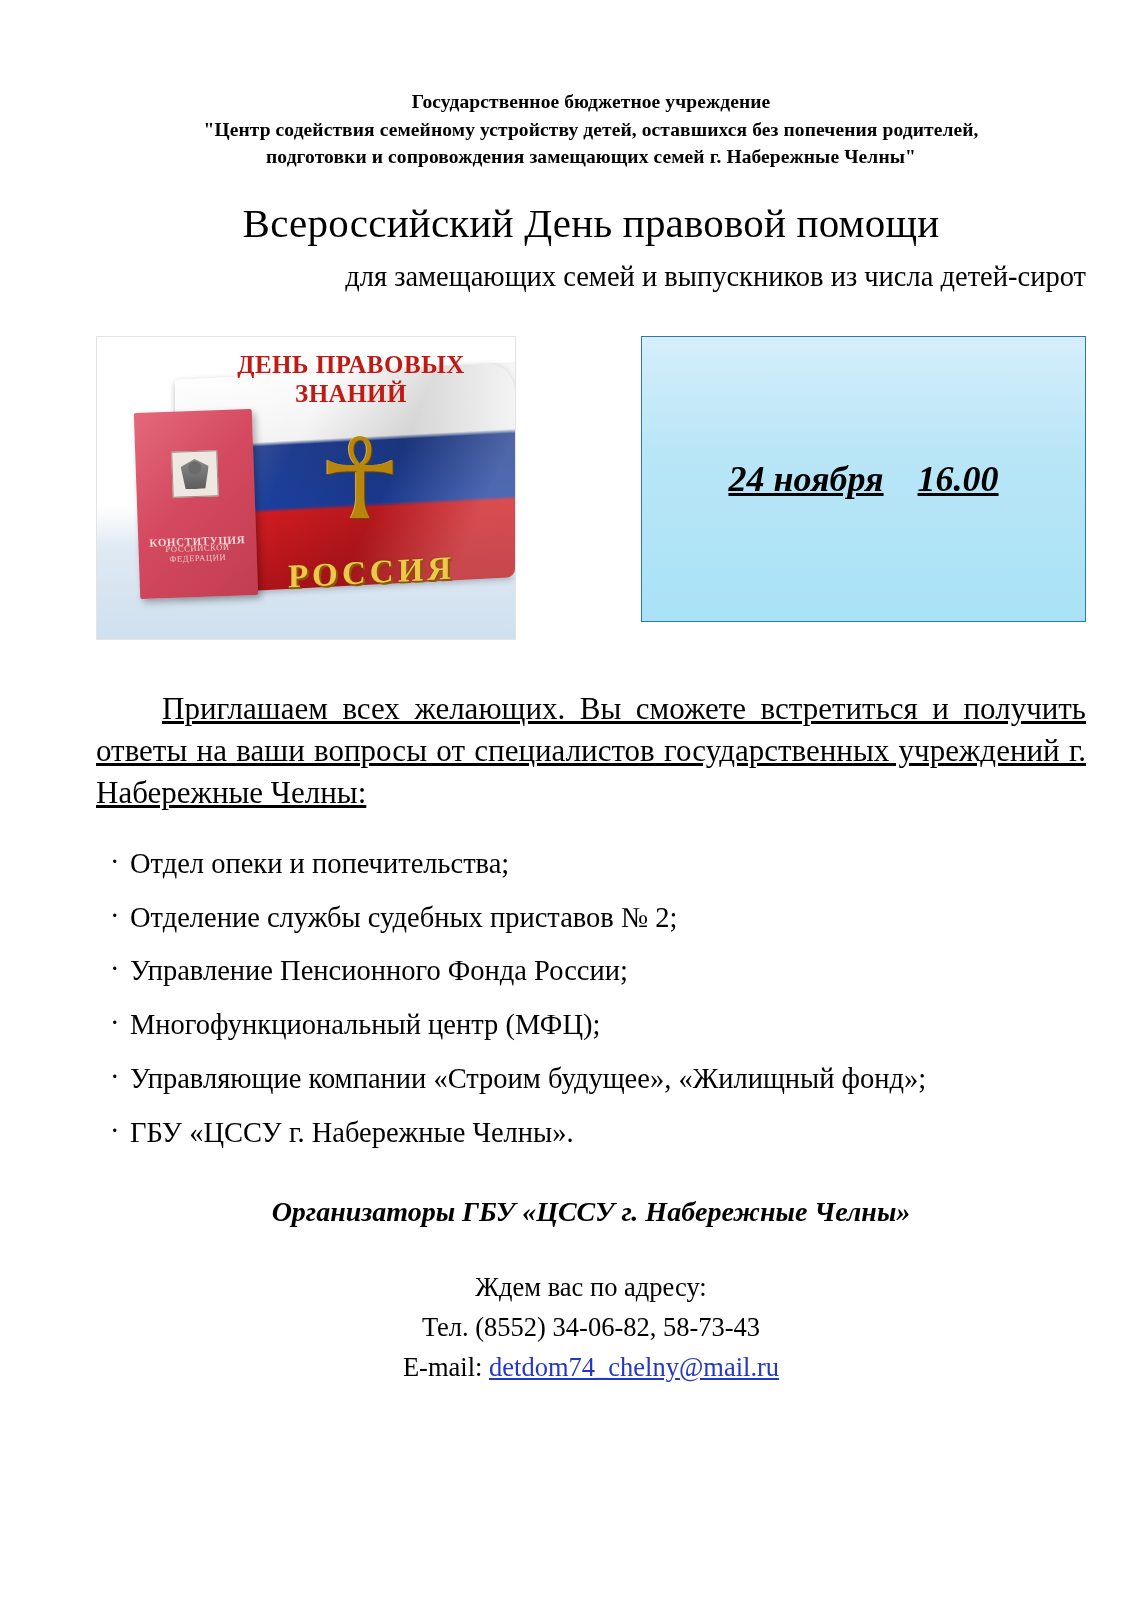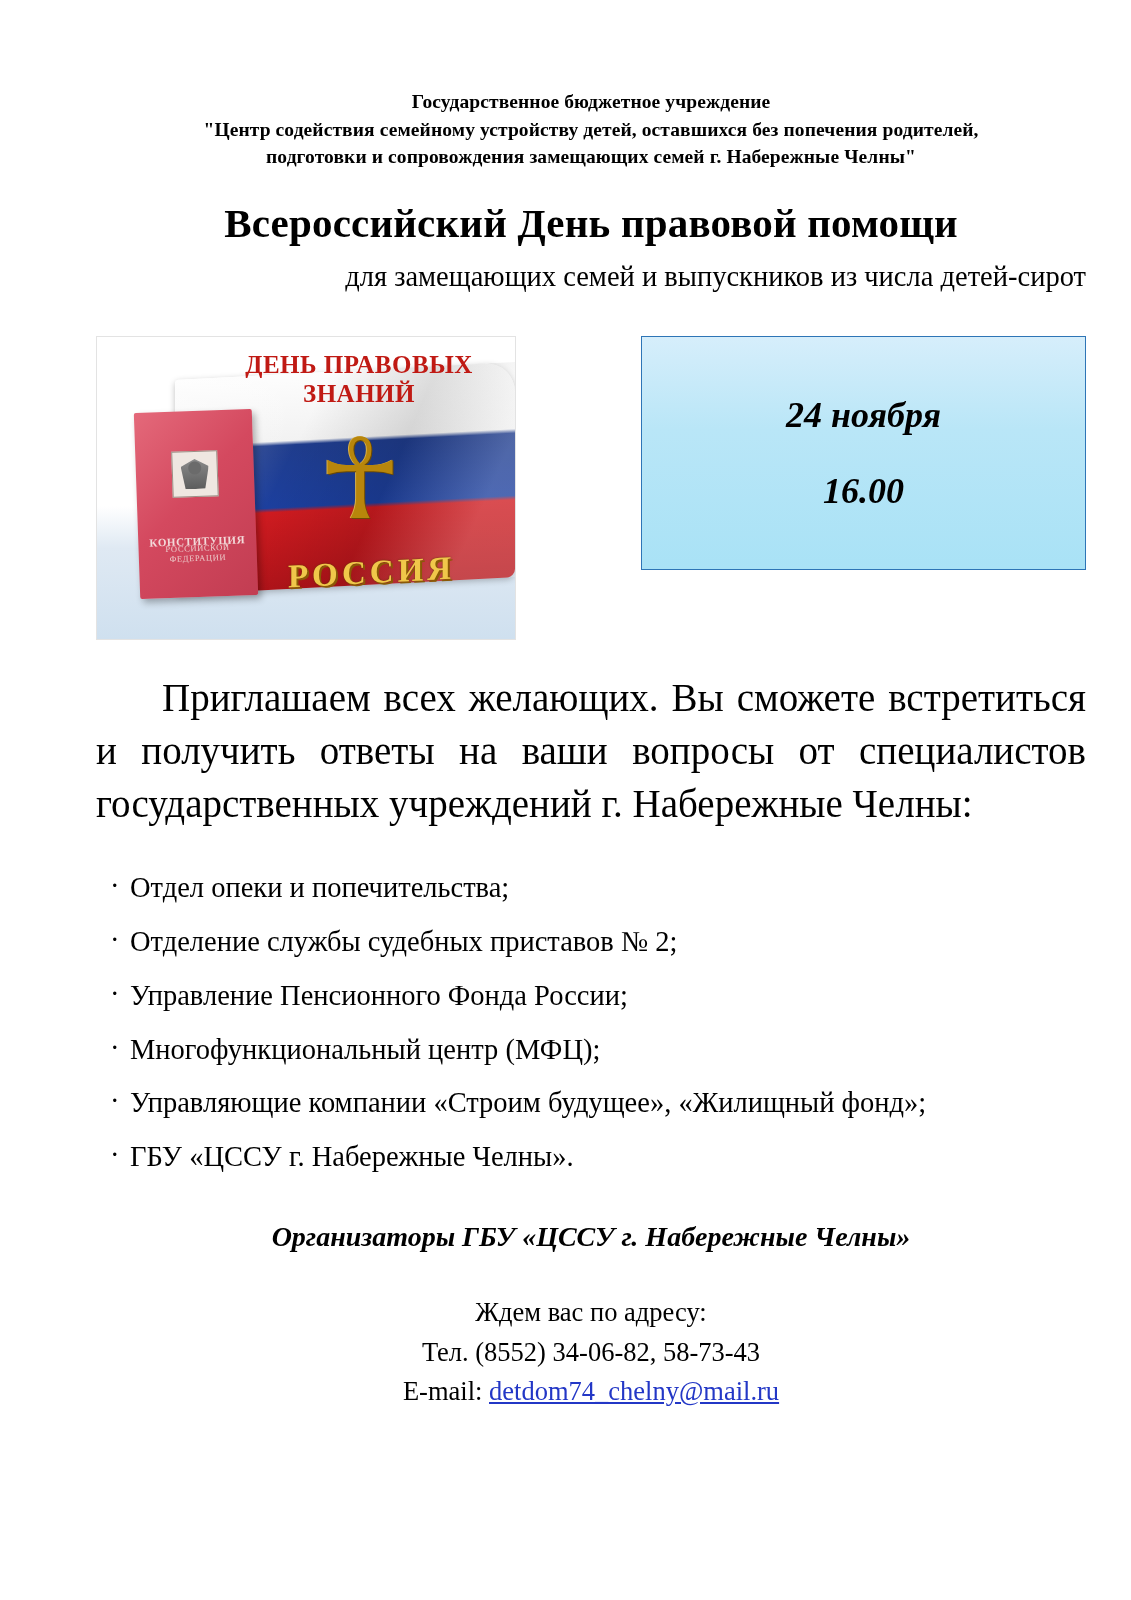--- a/index.html
+++ b/index.html
@@ -28,21 +28,21 @@
     text-align: center;
     font-weight: bold;
     font-size: 19.5px;
     line-height: 1.42;
     letter-spacing: 0.1px;
   }
   .org-header div { white-space: nowrap; }
 
   .main-title {
     text-align: center;
-    font-weight: bold;
+    font-weight: normal;
     font-size: 41px;
     line-height: 1.2;
     margin-top: 28px;
     letter-spacing: 0.2px;
   }
   .subtitle {
     text-align: right;
     font-size: 28.5px;
     line-height: 1.2;
     margin-top: 12px;
@@ -109,21 +109,21 @@
     bottom: 48px;
     font-weight: bold;
     font-size: 33px;
     letter-spacing: 4px;
     color: #f0c74a;
     text-shadow: 2px 2px 0 #8a5a06, 0 0 2px #5c3a02;
     transform: skewY(-3deg);
   }
   .poster-title {
     position: absolute;
-    left: 112px;
+    left: 104px;
     top: 14px;
     width: 300px;
     text-align: center;
     font-weight: bold;
     font-size: 25px;
     line-height: 1.15;
     color: #c01a14;
     letter-spacing: 0.5px;
   }
   .poster-book {
@@ -170,45 +170,47 @@
     font-weight: bold;
     color: #f3d9d9;
     letter-spacing: 0.6px;
   }
   .poster-book .bk-line1 { bottom: 50px; }
   .poster-book .bk-line2 { bottom: 34px; font-size: 8.5px; font-weight: normal; color: #ecc9c9; }
 
   
   .date-box {
     width: 445px;
-    height: 234px;
+    height: 286px;
     box-sizing: border-box;
     border: 1px solid #2e75b6;
     background: linear-gradient(#d6eefb 0%, #b9e6f7 40%, #a9e2f6 100%);
     display: flex;
-    flex-direction: column;
+    flex-direction: row;
     align-items: center;
     justify-content: center;
     gap: 34px;
+    text-decoration: underline;
   }
   .date-box .d-line {
     font-style: italic;
     font-weight: bold;
     font-size: 36px;
     color: #000000;
   }
 
   
   .intro {
-    margin-top: 32px;
-    font-size: 39px;
+    margin-top: 48px;
+    font-size: 31px;
     line-height: 1.35;
     text-align: justify;
     text-indent: 66px;
     hyphens: none;
+    text-decoration: underline;
   }
   .org-list {
     margin: 6px 0 0 0;
     padding: 0;
     list-style: none;
     font-size: 28.5px;
     line-height: 1.36;
   }
   .org-list li {
     position: relative;

